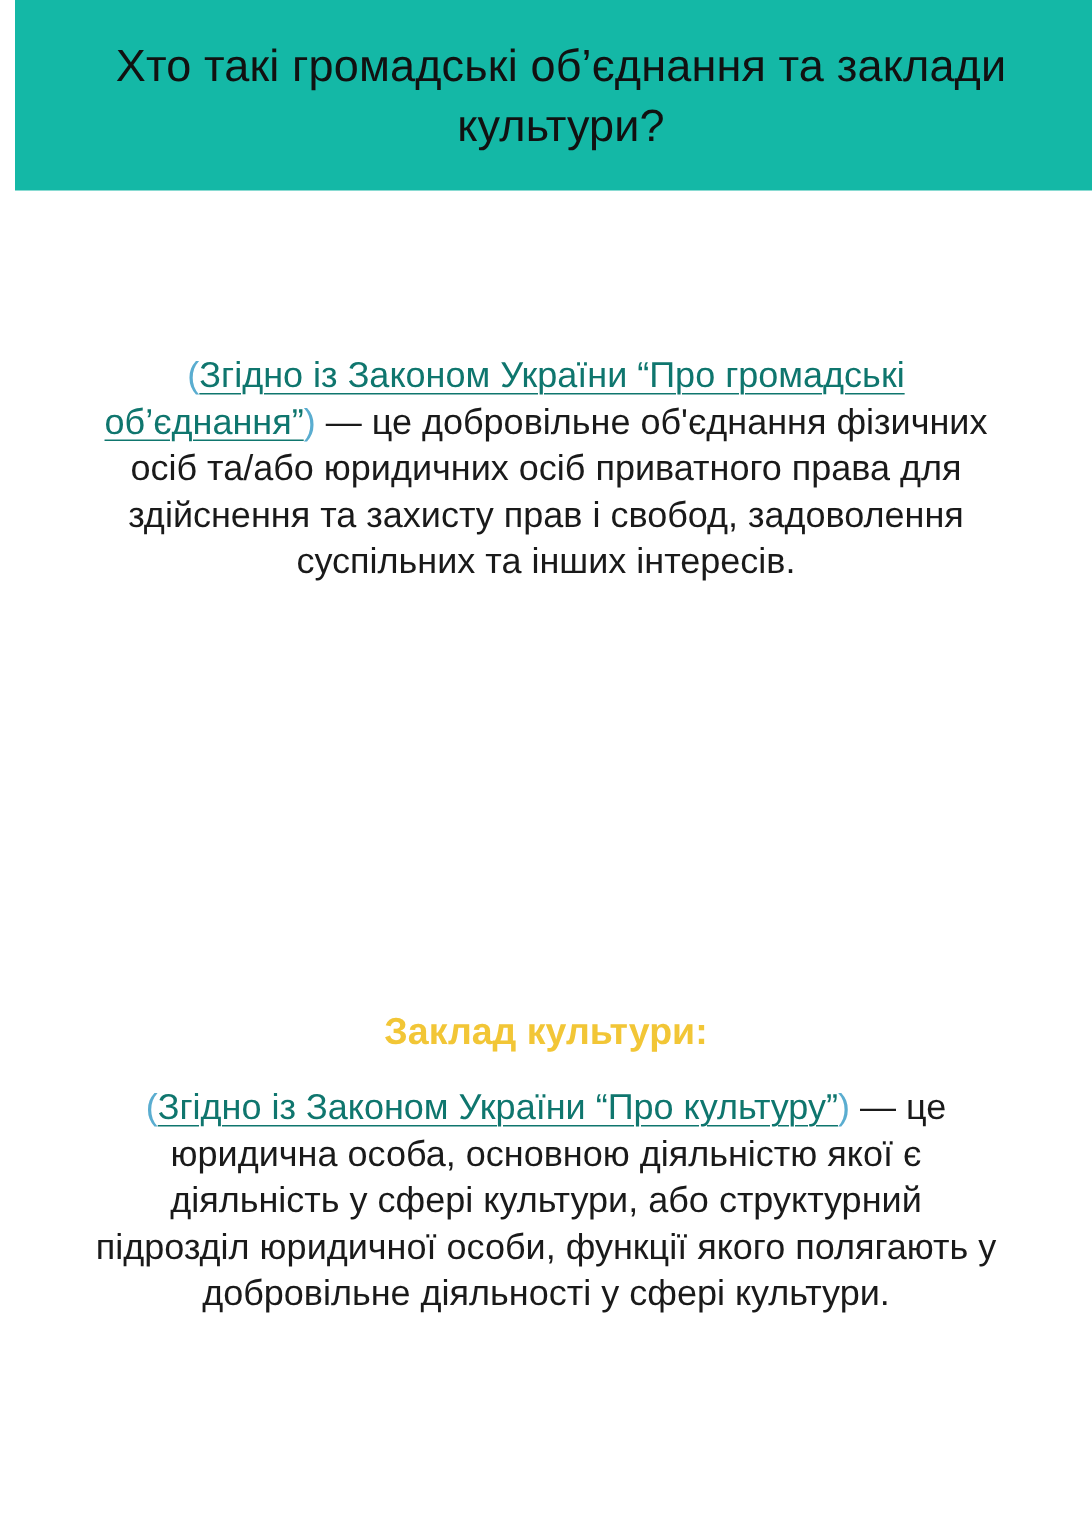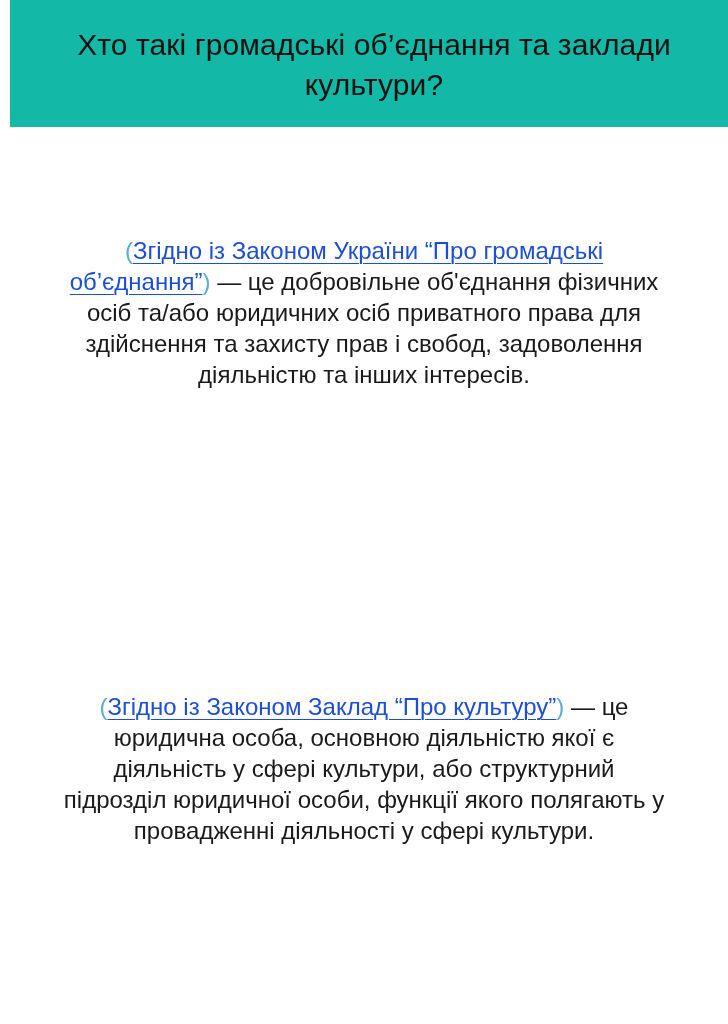--- a/index.html
+++ b/index.html
@@ -49,21 +49,21 @@
       line-height: 32px;
       color: #F2C636;
     }
     .para {
       margin: 0;
       font-size: 24px;
       line-height: 31px;
       color: #1a1a1a;
     }
     .law-link {
-      color: #1d4ed8;
+      color: #0f766e;
       text-decoration: underline;
       text-decoration-thickness: 1px;
       text-underline-offset: 4px;
       cursor: pointer;
       text-align: center;
     }
     .paren {
       color: #5AADD0;
     }
     #sec1 { top: 222px; }
@@ -73,18 +73,19 @@
     #sec2 .para.first { margin-top: 19px; }
   </style>
 </head>
 <body>
 
 <header class="banner">
   <h1 class="banner-title">Хто такі громадські об’єднання та заклади культури?</h1>
 </header>
 
 <section class="content" id="sec1">
-  <p class="para first"><span class="paren">(</span><a class="law-link">Згідно із Законом України “Про громадські об’єднання”</a><span class="paren">)</span><span> — це добровільне об'єднання фізичних осіб та/або юридичних осіб приватного права для здійснення та захисту прав і свобод, задоволення діяльністю та інших інтересів.</span></p>
+  <p class="para first"><span class="paren">(</span><a class="law-link">Згідно із Законом України “Про громадські об’єднання”</a><span class="paren">)</span><span> — це добровільне об'єднання фізичних осіб та/або юридичних осіб приватного права для здійснення та захисту прав і свобод, задоволення суспільних та інших інтересів.</span></p>
 </section>
 
 <section class="content" id="sec2">
-  <p class="para first"><span class="paren">(</span><a class="law-link">Згідно із Законом Заклад “Про культуру”</a><span class="paren">)</span><span> — це юридична особа, основною діяльністю якої є діяльність у сфері культури, або структурний підрозділ юридичної особи, функції якого полягають у провадженні діяльності у сфері культури.</span></p>
+  <h2 class="section-heading">Заклад культури:</h2>
+  <p class="para first"><span class="paren">(</span><a class="law-link">Згідно із Законом України “Про культуру”</a><span class="paren">)</span><span> — це юридична особа, основною діяльністю якої є діяльність у сфері культури, або структурний підрозділ юридичної особи, функції якого полягають у добровільне діяльності у сфері культури.</span></p>
 </section>
 
 </body></html>

